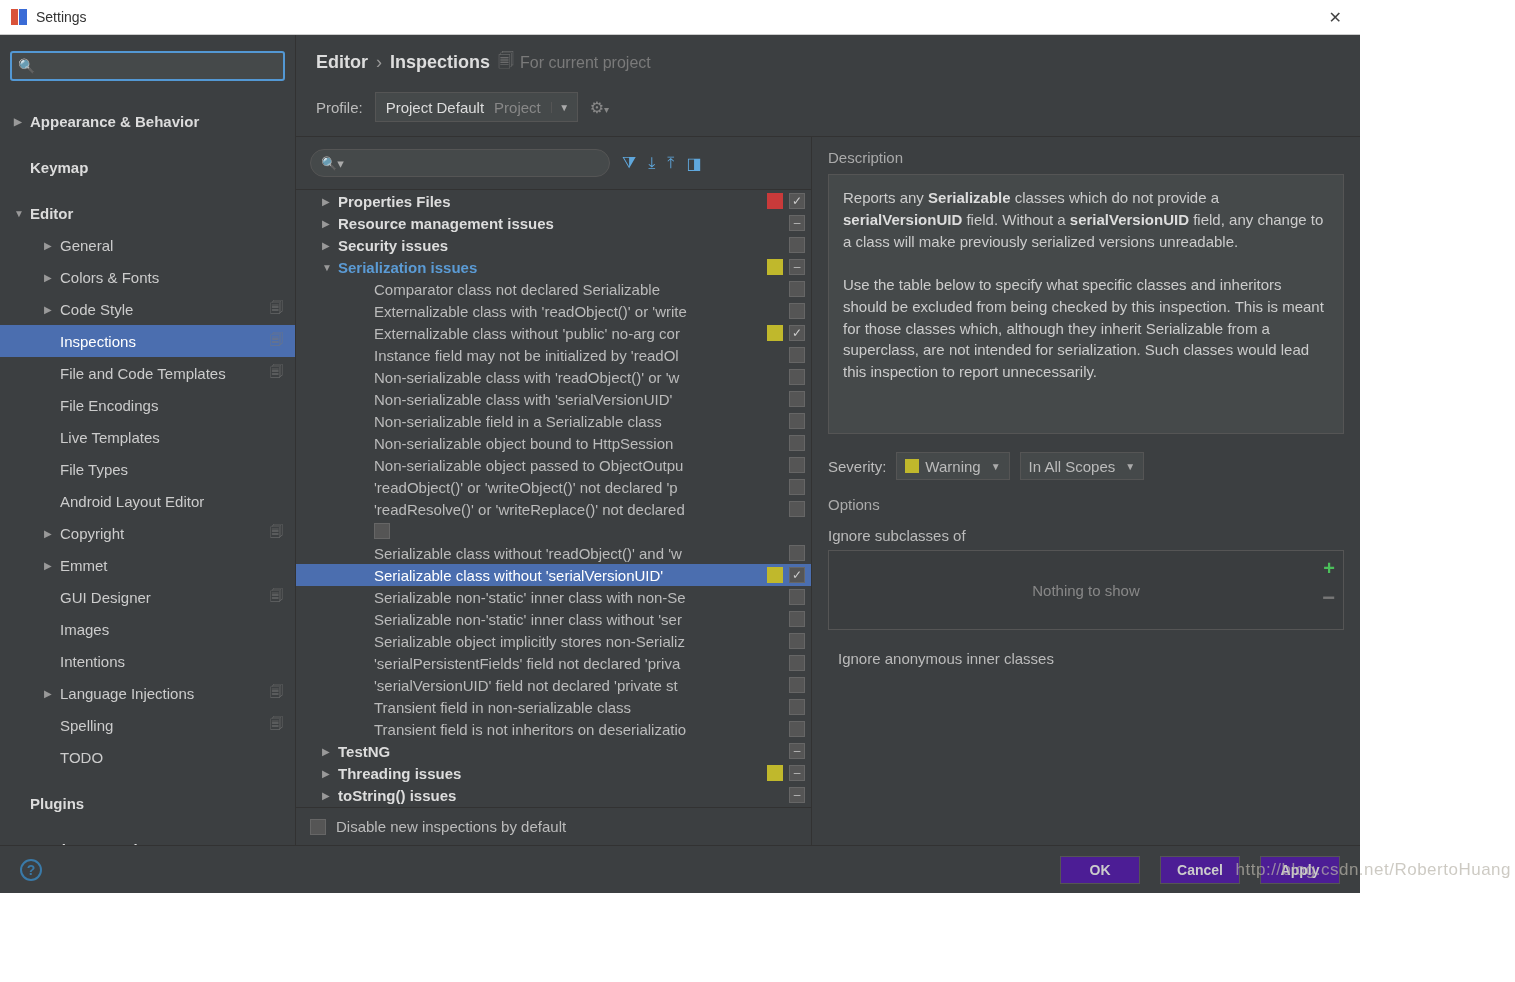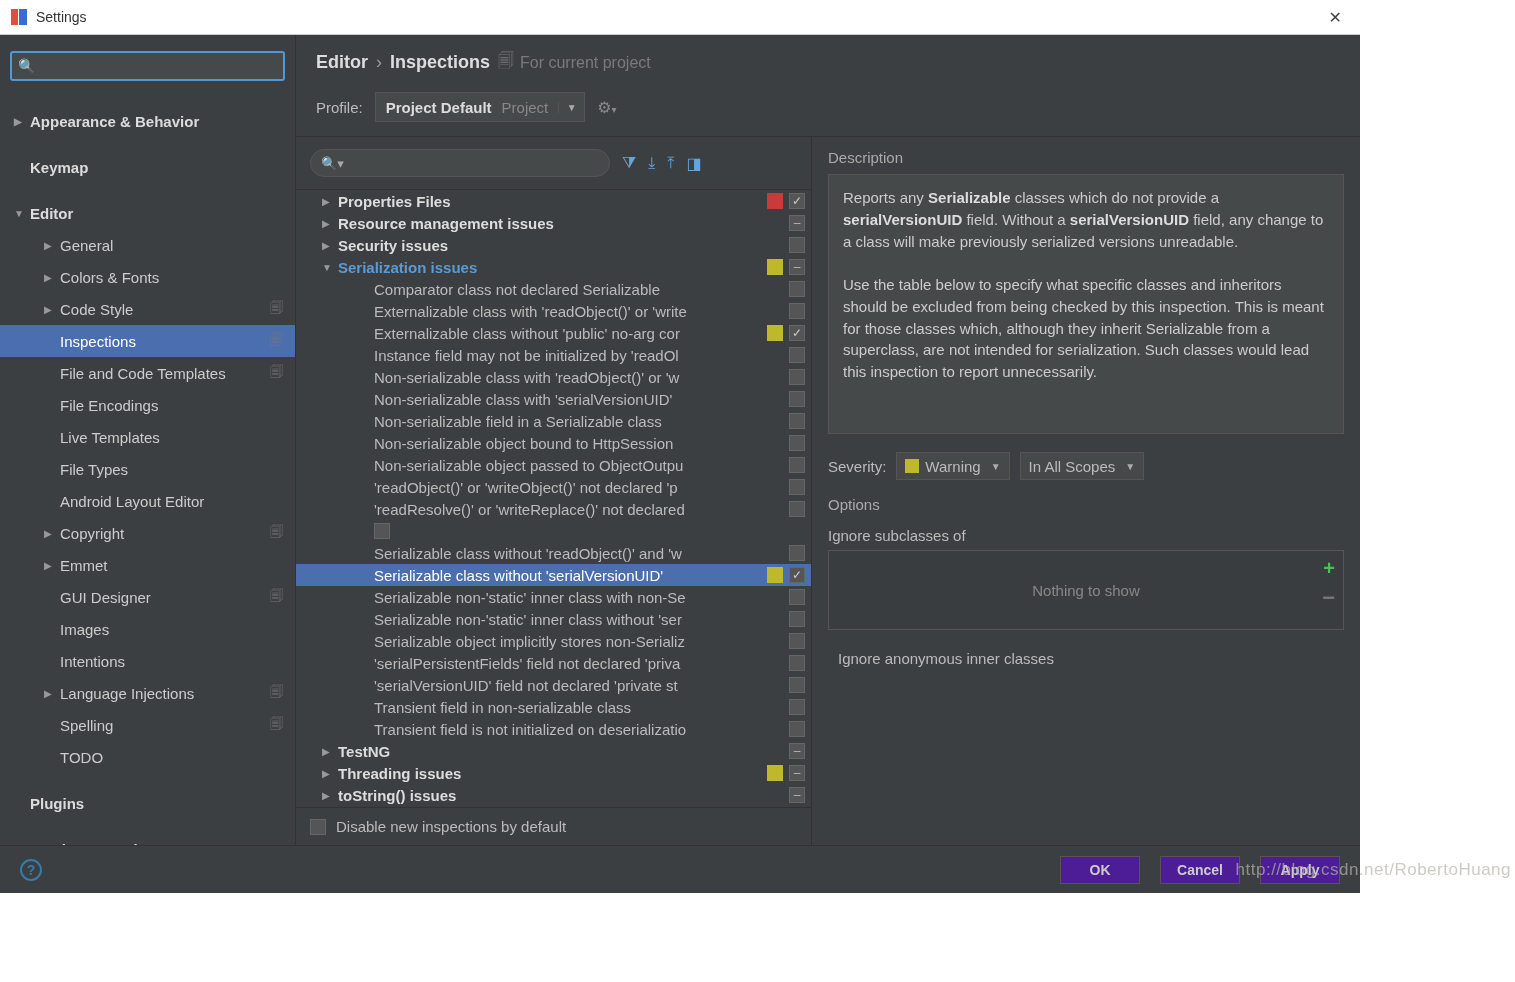--- a/index.html
+++ b/index.html
@@ -24,21 +24,21 @@
 .tree-item .arrow.closed::before { content:"▶"; }
 .tree-item .copy-icon { margin-left:auto; margin-right:12px; color:#777; font-size:13px; }
 .main { flex:1; display:flex; flex-direction:column; overflow:hidden; }
 .header { padding:14px 20px 0 20px; }
 .breadcrumb { display:flex; align-items:center; gap:8px; font-size:18px; color:#ddd; }
 .breadcrumb .sep { color:#999; }
 .breadcrumb .scope { color:#7a7a7a; font-size:16px; display:flex; align-items:center; gap:6px; }
 .profile-row { display:flex; align-items:center; gap:12px; padding:16px 20px 14px 20px; border-bottom:1px solid #323232; }
 .profile-label { color:#bbb; }
 .profile-combo { display:flex; align-items:center; border:1px solid #555; background:#45494a; height:30px; }
-.profile-combo .name { padding:0 10px; font-weight:700; color:#ddd; }
+.profile-combo .name { padding:0 10px; font-weight:400; color:#ddd; }
 .profile-combo .hint { color:#888; padding-right:10px; }
 .profile-combo .drop { border-left:1px solid #555; width:26px; text-align:center; color:#aaa; font-size:10px; }
 .gear { color:#888; font-size:16px; cursor:pointer; }
 .content { flex:1; display:flex; overflow:hidden; }
 .insp-left { width:516px; display:flex; flex-direction:column; border-right:1px solid #323232; }
 .insp-toolbar { display:flex; align-items:center; gap:12px; padding:12px 14px; border-bottom:1px solid #323232; }
 .insp-search { flex:0 0 300px; border:1px solid #555; border-radius:14px; height:28px; background:#45494a; display:flex; align-items:center; padding:0 10px; }
 .insp-search input { flex:1; background:transparent; border:none; outline:none; color:#ddd; }
 .tb-icon { color:#5fa7dc; font-size:16px; cursor:pointer; }
 .insp-tree { flex:1; overflow:hidden; position:relative; }
@@ -337,21 +337,21 @@
                 </div>
                 <div class="insp-row leaf">
                   <span class="lbl">'serialVersionUID' field not declared 'private st</span>
                   <span class="cb "></span>
                 </div>
                 <div class="insp-row leaf">
                   <span class="lbl">Transient field in non-serializable class</span>
                   <span class="cb "></span>
                 </div>
                 <div class="insp-row leaf">
-                  <span class="lbl">Transient field is not initialized on deserializatio</span>
+                  <span class="lbl">Transient field is not inheritors on deserializatio</span>
                   <span class="cb "></span>
                 </div>
                 <div class="insp-row cat">
                   <span class="arr">▶</span>
                   <span class="lbl">TestNG</span>
                   <span class="cb dash"></span>
                 </div>
                 <div class="insp-row cat">
                   <span class="arr">▶</span>
                   <span class="lbl">Threading issues</span>

